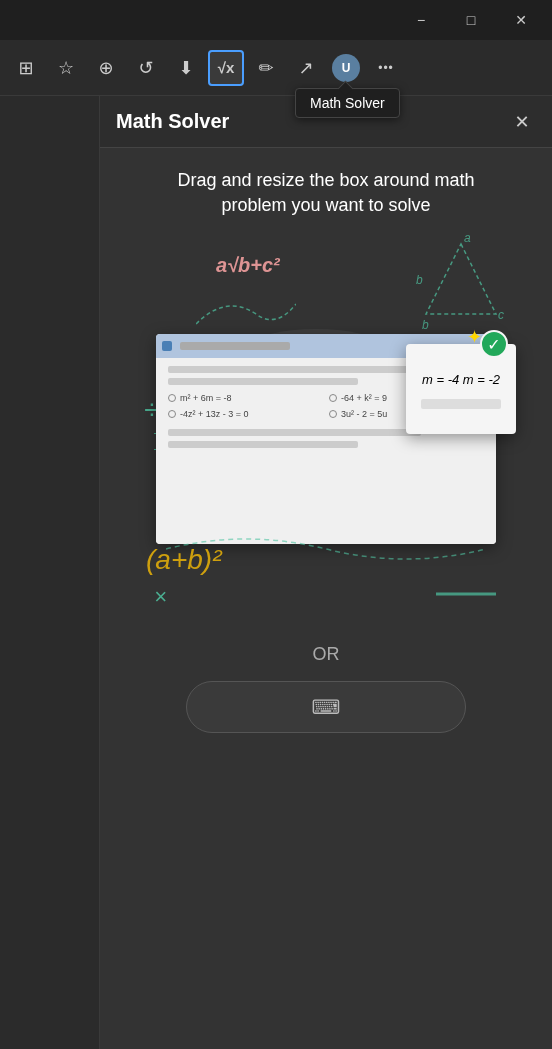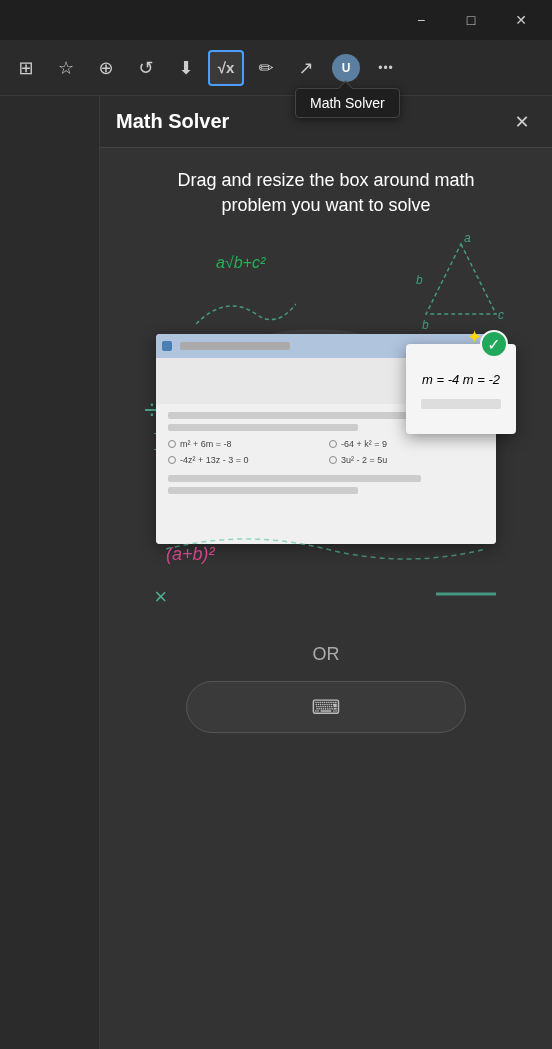--- a/index.html
+++ b/index.html
@@ -230,21 +230,20 @@
       width: 110px;
       height: 8px;
       background: #aaa;
       border-radius: 2px;
       margin-left: 4px;
     }
     .mockup-body {
       background: #f0f0f0;
       padding: 8px 12px;
       height: calc(100% - 24px);
-      margin-top: 46px;
     }
     .mockup-lines {
       display: flex;
       flex-direction: column;
       gap: 5px;
       margin-bottom: 8px;
     }
     .mockup-line {
       height: 7px;
       background: #ccc;
@@ -426,21 +425,21 @@
       <span class="math-deco" style="left:18px; top:190px; font-size:14px; color:#4fc3a1;">—<br>—</span>
 
       <svg class="deco-svg" style="right:10px; top:0px; width:90px; height:100px;" viewBox="0 0 90 100">
         <polygon points="45,10 80,80 10,80" fill="none" stroke="#4fc3a1" stroke-width="1.5" stroke-dasharray="4,3"></polygon>
         <text x="48" y="8" fill="#4fc3a1" font-size="12" font-style="italic">a</text>
         <text x="82" y="85" fill="#4fc3a1" font-size="12" font-style="italic">c</text>
         <text x="0" y="50" fill="#4fc3a1" font-size="12" font-style="italic">b</text>
         <text x="6" y="95" fill="#4fc3a1" font-size="12" font-style="italic">b</text>
       </svg>
 
-      <span class="math-deco" style="left:80px; top:20px; font-size:16px; color:#22c55e;">a√b+c²</span>
+      <span class="math-deco" style="left:80px; top:20px; font-size:20px; color:#fca5a5;font-weight:bold;">a√b+c²</span>
       <svg class="deco-svg" style="left:60px; top:60px; width:100px; height:40px;" viewBox="0 0 100 40">
         <path d="M0,30 Q30,0 60,20 Q80,35 100,10" fill="none" stroke="#4fc3a1" stroke-width="1.5" stroke-dasharray="4,3"></path>
       </svg>
 
       <svg class="deco-svg" style="left:60px; top:90px; width:280px; height:120px; opacity:0.3;" viewBox="0 0 280 120">
         <ellipse cx="120" cy="60" rx="110" ry="55" fill="#5a5a5a"></ellipse>
         <ellipse cx="200" cy="70" rx="70" ry="45" fill="#4a4a4a"></ellipse>
       </svg>
 
       <div class="mockup">
@@ -479,21 +478,21 @@
       </div>
 
       <div class="solution-box">
         <span class="sparkle">✦</span>
         <div class="solution-check">✓</div>
         <div class="solution-text">m = -4
 m = -2</div>
         <div class="solution-bottom"></div>
       </div>
 
-      <span class="math-deco" style="left:10px; top:310px; font-size:18px; color:#ec4899;margin-left:20px;">(a+b)²</span>
+      <span class="math-deco" style="left:10px; top:310px; font-size:28px; color:#eab308;">(a+b)²</span>
 
       <svg class="deco-svg" style="right:20px; bottom:30px; width:60px; height:20px;" viewBox="0 0 60 20">
         <line x1="0" y1="10" x2="60" y2="10" stroke="#4fc3a1" stroke-width="3" stroke-linecap="round"></line>
       </svg>
 
       <span class="math-deco" style="left:18px; top:350px; font-size:22px; color:#4fc3a1;">×</span>
 
       <svg class="deco-svg" style="left:30px; bottom:60px; width:320px; height:50px; opacity:0.6;" viewBox="0 0 320 50">
         <path d="M0,25 Q80,5 160,25 Q240,45 320,25" fill="none" stroke="#4fc3a1" stroke-width="1.5" stroke-dasharray="5,4"></path>
       </svg>

